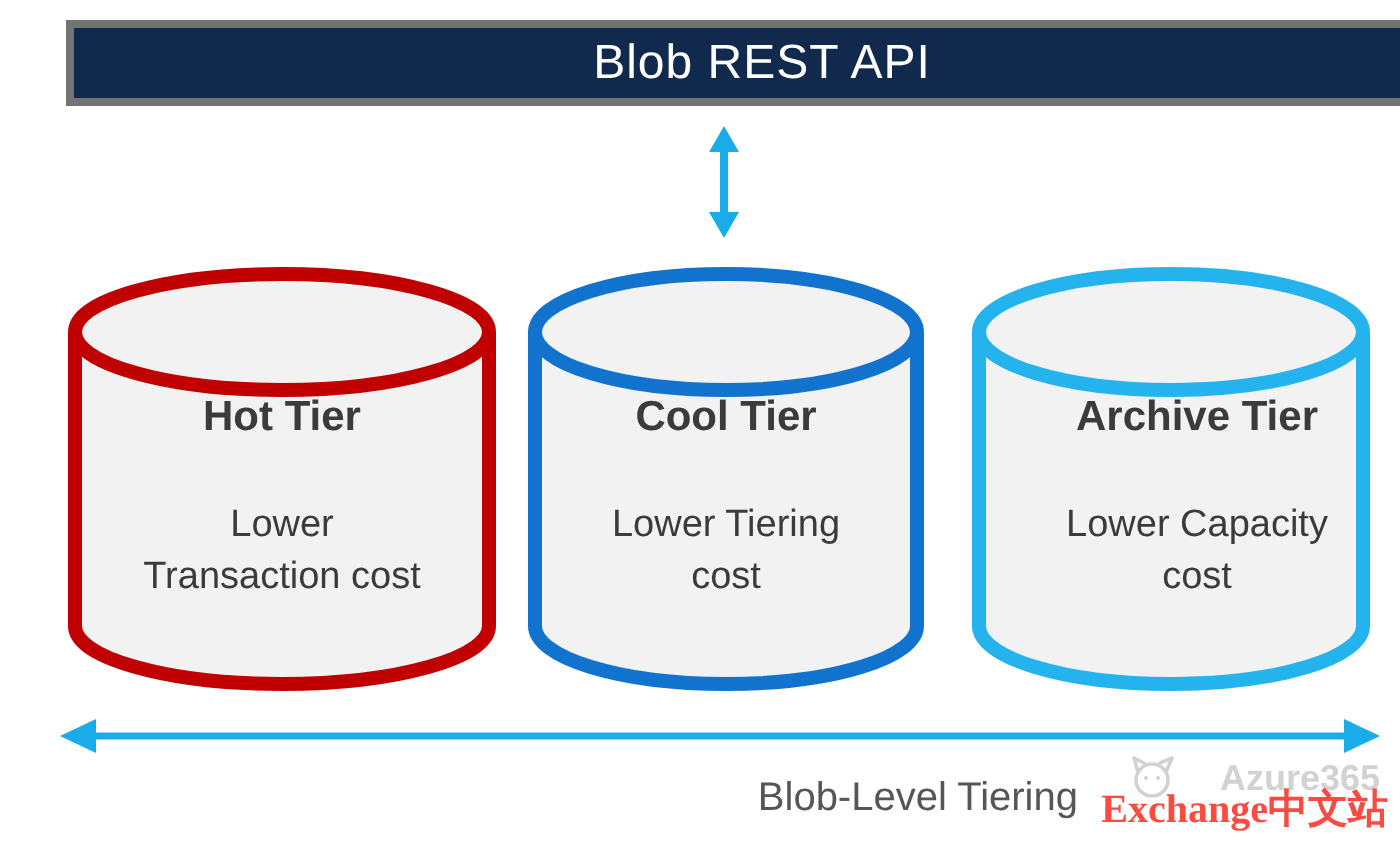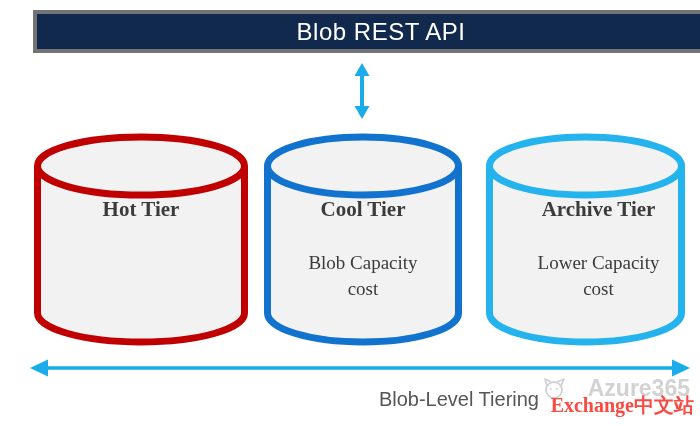--- a/index.html
+++ b/index.html
@@ -34,21 +34,20 @@
   .v-arrow { position: absolute; left: 346px; top: 62px; }
   .h-arrow { position: absolute; left: 28px; top: 356px; }
 
   .tier { position: absolute; top: 133px; }
   .tier svg { display: block; }
   .tier-text {
     position: absolute;
     left: 0; top: 0;
     width: 100%; height: 100%;
     text-align: center;
-    font-family: Liberation Serif, serif;
   }
   .tier-title {
     position: absolute;
     top: 64px;
     width: 100%;
     font-size: 21px;
     font-weight: 700;
     color: #3B3B3B;
   }
   .tier-desc {
@@ -74,21 +73,21 @@
     position: absolute;
     top: 377px; right: 10px;
     text-align: right;
     line-height: 1;
   }
   .wm-row1 {
     display: flex;
     align-items: center;
     justify-content: flex-end;
     gap: 18px;
-    font-size: 23px;
+    font-size: 18px;
     font-weight: 600;
   }
   .wm-row2 {
     margin-top: -5px;
     margin-right: -4px;
     font-size: 20px;
     font-weight: 600;
   }
 </style>
 </head>
@@ -106,31 +105,33 @@
     <polygon points="16,57 8.5,44 23.5,44" fill="#1AACE9"></polygon>
   </svg>
 
   <div class="tier" style="left:34px; width:214px; height:213px;">
     <svg width="214" height="213" viewBox="0 0 214 213">
       <path d="M 3.5 33 V 180 A 103.5 29 0 0 0 210.5 180 V 33" fill="#F2F2F3" stroke-width="7" stroke="#C00000"></path>
       <ellipse cx="107" cy="33" rx="103.5" ry="29" fill="#F2F2F3" stroke-width="7" stroke="#C00000"></ellipse>
     </svg>
     <div class="tier-text">
       <div class="tier-title">Hot Tier</div>
+      <div class="tier-desc">Lower
+Transaction cost</div>
     </div>
   </div>
 
   <div class="tier" style="left:264px; width:198px; height:213px;">
     <svg width="198" height="213" viewBox="0 0 198 213">
       <path d="M 3.5 33 V 180 A 95.5 29 0 0 0 194.5 180 V 33" fill="#F2F2F3" stroke-width="7" stroke="#1273CE"></path>
       <ellipse cx="99" cy="33" rx="95.5" ry="29" fill="#F2F2F3" stroke-width="7" stroke="#1273CE"></ellipse>
     </svg>
     <div class="tier-text">
       <div class="tier-title">Cool Tier</div>
-      <div class="tier-desc">Blob Capacity
+      <div class="tier-desc">Lower Tiering
 cost</div>
     </div>
   </div>
 
   <div class="tier" style="left:486px; width:225px; height:213px;">
     <svg width="199" height="213" viewBox="0 0 199 213">
       <path d="M 3.5 33 V 180 A 96 29 0 0 0 195.5 180 V 33" fill="#F2F2F3" stroke-width="7" stroke="#25B3EE"></path>
       <ellipse cx="99.5" cy="33" rx="96" ry="29" fill="#F2F2F3" stroke-width="7" stroke="#25B3EE"></ellipse>
     </svg>
     <div class="tier-text">

